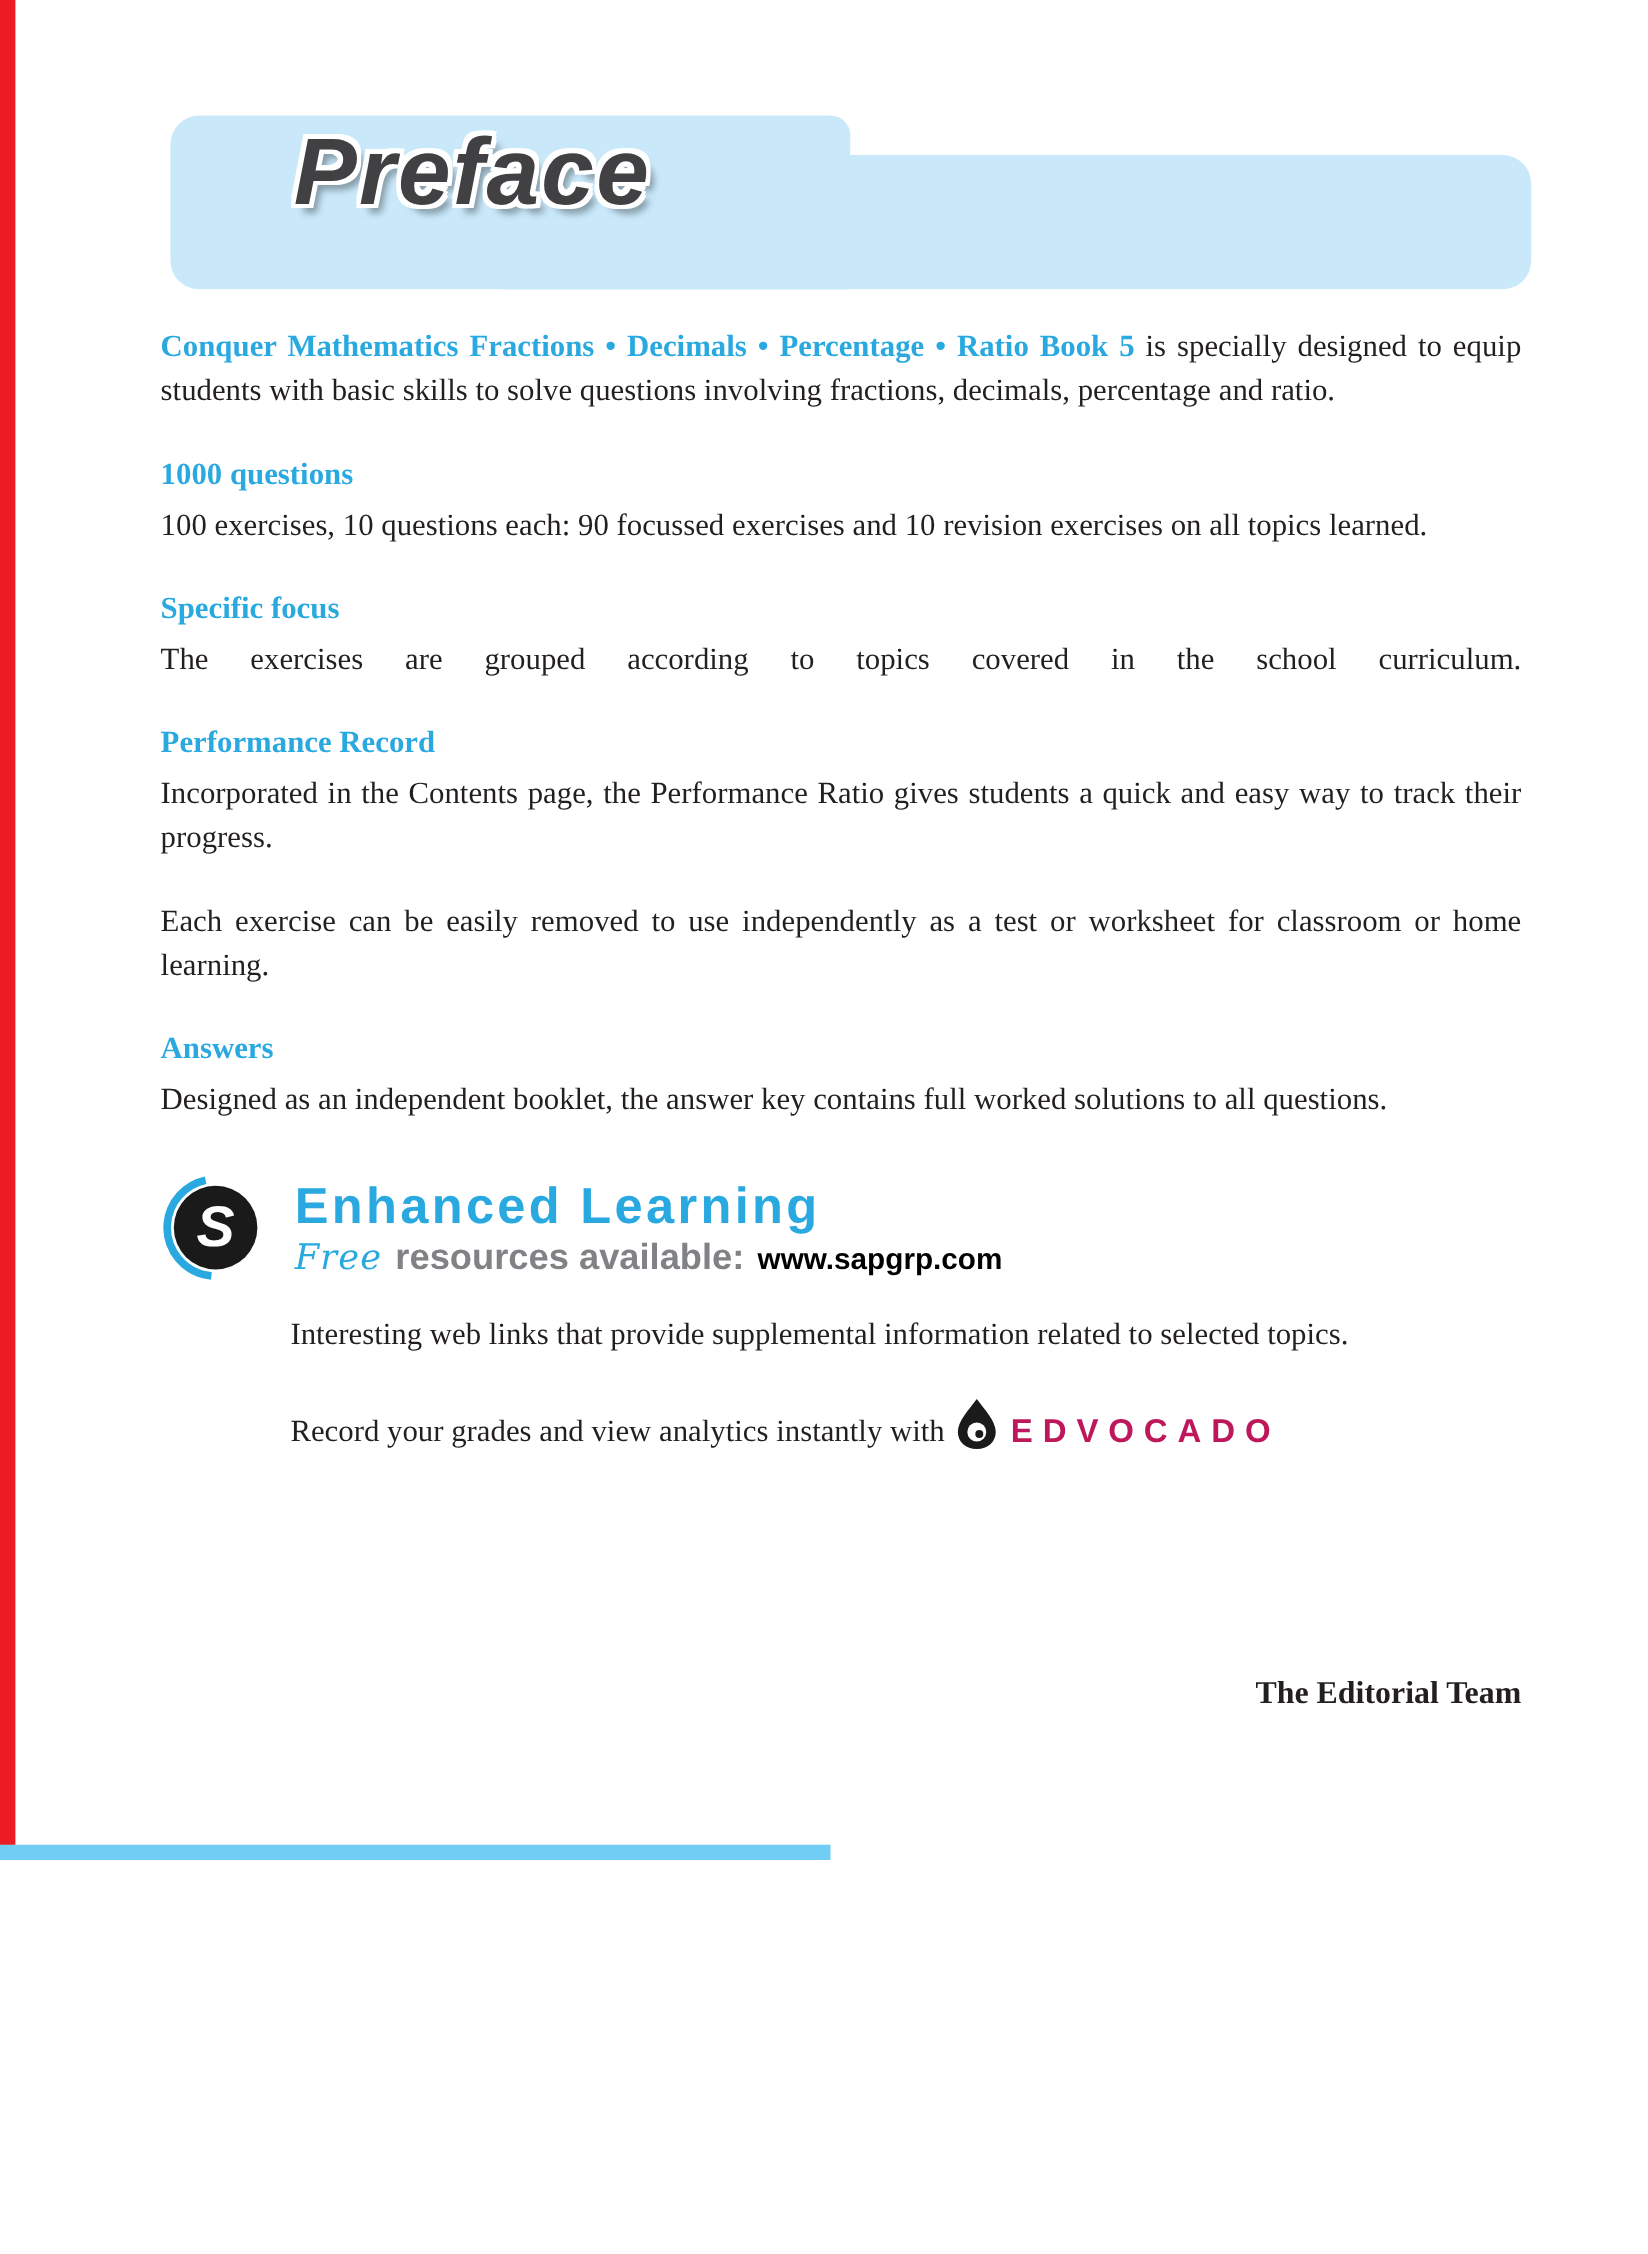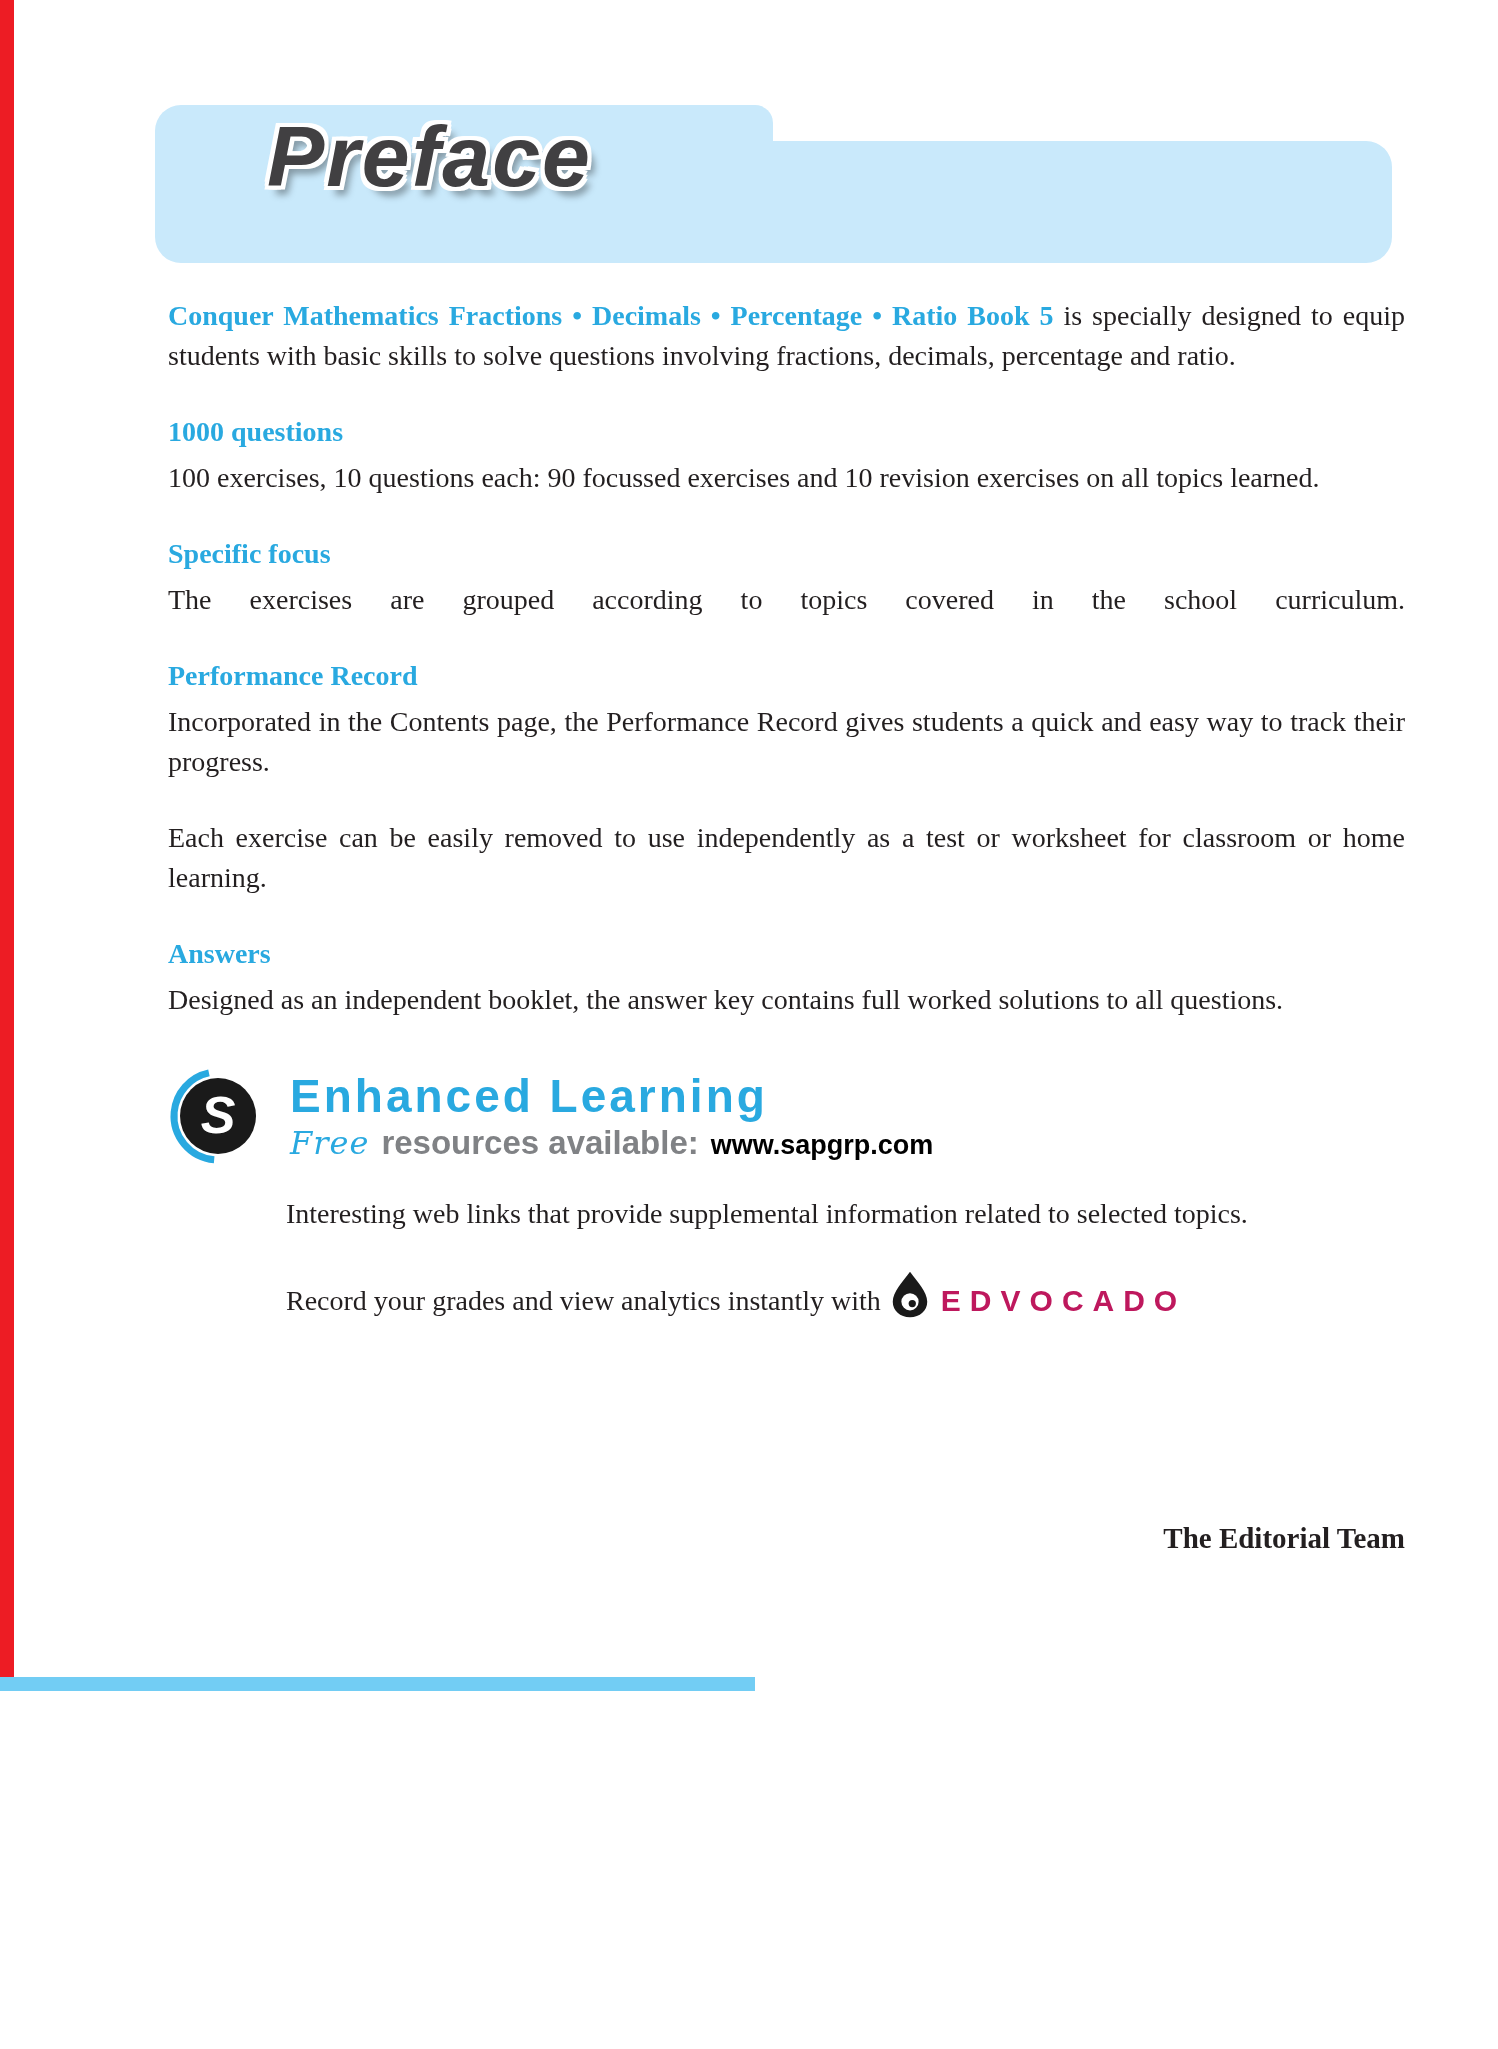--- a/index.html
+++ b/index.html
@@ -52,21 +52,21 @@
     letter-spacing: 2px;
     color: #414042;
     text-shadow:
       -4px -4px 0 #fff, 4px -4px 0 #fff, -4px 4px 0 #fff, 4px 4px 0 #fff,
       -4px 0 0 #fff, 4px 0 0 #fff, 0 -4px 0 #fff, 0 4px 0 #fff,
       7px 9px 7px rgba(0,0,0,0.35);
   }
 
   
   .content {
-    position: absolute; left: 168px; top: 296px;
+    position: absolute; left: 146px; top: 296px;
     width: 1237px;
   }
   .para, .section-body {
     margin: 0 0 36px 0;
     font-size: 28px;
     line-height: 40px;
     text-align: justify;
   }
   .no-justify { text-align: left; }
   .force-justify { text-align: justify; text-align-last: justify; }
@@ -168,21 +168,21 @@
       <span class="accent-bold">Conquer Mathematics Fractions • Decimals • Percentage • Ratio Book 5</span><span> is specially designed to equip students with basic skills to solve questions involving fractions, decimals, percentage and ratio.</span>
     </p>
 
     <h2 class="heading">1000 questions</h2>
     <p class="section-body no-justify">100 exercises, 10 questions each: 90 focussed exercises and 10 revision exercises on all topics learned.</p>
 
     <h2 class="heading">Specific focus</h2>
     <p class="section-body force-justify">The exercises are grouped according to topics covered in the school curriculum.</p>
 
     <h2 class="heading">Performance Record</h2>
-    <p class="section-body">Incorporated in the Contents page, the Performance Record gives students a quick and easy way to track their progress.</p>
+    <p class="section-body">Incorporated in the Contents page, the Performance Ratio gives students a quick and easy way to track their progress.</p>
 
     <p class="para">Each exercise can be easily removed to use independently as a test or worksheet for classroom or home learning.</p>
 
     <h2 class="heading">Answers</h2>
     <p class="section-body">Designed as an independent booklet, the answer key contains full worked solutions to all questions.</p>
 
     <div class="el-block">
       <span class="el-icon">
         <svg viewBox="0 0 100 100" width="100" height="100">
           <circle cx="50" cy="48" r="44" fill="none" stroke="#29a9e0" stroke-width="7" stroke-dasharray="125 400" transform="rotate(95 50 48)"></circle>

